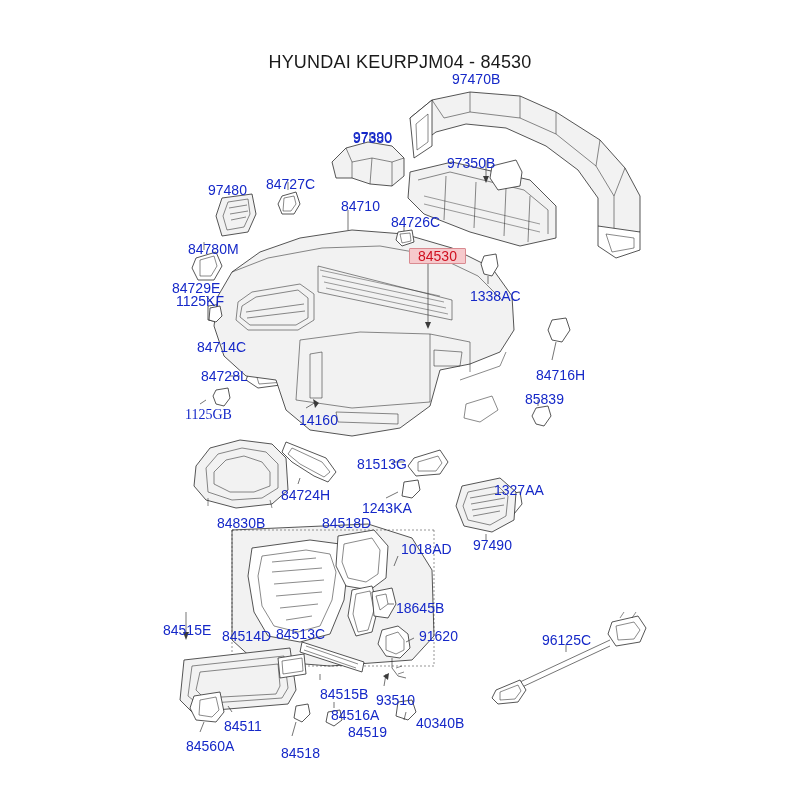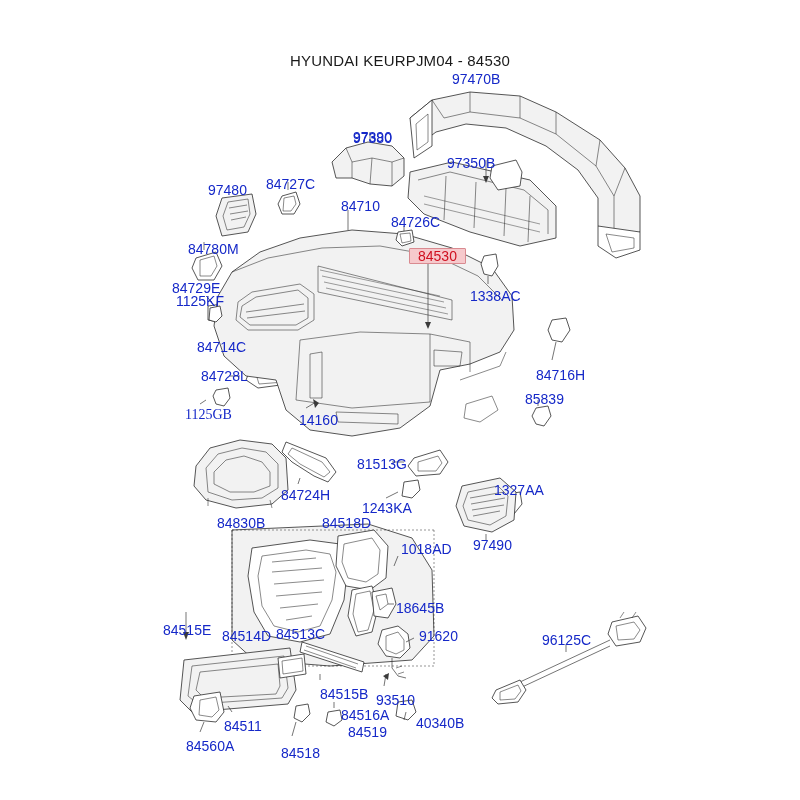--- a/index.html
+++ b/index.html
@@ -14,21 +14,21 @@
     background: #ffffff;
     font-family: "Liberation Sans", sans-serif;
     overflow: hidden;
   }
   #title {
     position: absolute;
     left: 0;
     top: 52px;
     width: 800px;
     text-align: center;
-    font-size: 15px;
+    font-size: 18px;
     color: #1a1a1a;
     letter-spacing: 0.2px;
   }
   .lbl {
     position: absolute;
     font-size: 14px;
     color: #1528c8;
     white-space: nowrap;
     line-height: 12px;
   }
@@ -311,21 +311,21 @@
       <div class="lbl" style="left: 401px; top: 543px;">1018AD</div>
       <div class="lbl" style="left: 473px; top: 539px;">97490</div>
       <div class="lbl" style="left: 396px; top: 602px;">18645B</div>
       <div class="lbl" style="left: 163px; top: 624px;">84515E</div>
       <div class="lbl" style="left: 419px; top: 630px;">91620</div>
       <div class="lbl" style="left: 222px; top: 630px;">84514D</div>
       <div class="lbl" style="left: 276px; top: 628px;">84513C</div>
       <div class="lbl" style="left: 542px; top: 634px;">96125C</div>
       <div class="lbl" style="left: 320px; top: 688px;">84515B</div>
       <div class="lbl" style="left: 376px; top: 694px;">93510</div>
-      <div class="lbl" style="left: 341px; top: 709px;">84516A</div>
+      <div class="lbl" style="left: 331px; top: 709px;">84516A</div>
       <div class="lbl" style="left: 416px; top: 717px;">40340B</div>
       <div class="lbl" style="left: 348px; top: 726px;">84519</div>
       <div class="lbl" style="left: 224px; top: 720px;">84511</div>
       <div class="lbl" style="left: 186px; top: 740px;">84560A</div>
       <div class="lbl" style="left: 281px; top: 747px;">84518</div>
     </div>
 
 </div>
 
 </body></html>

